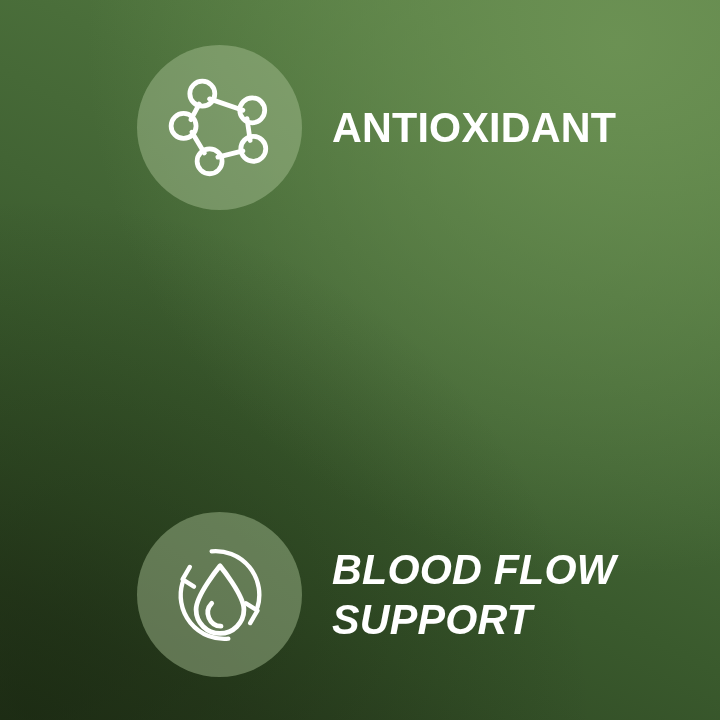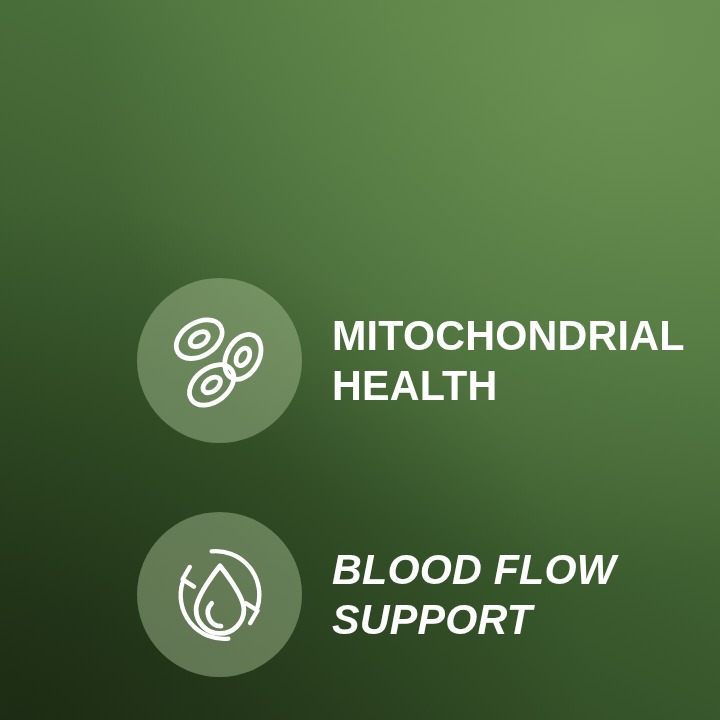--- a/index.html
+++ b/index.html
@@ -94,44 +94,40 @@
     white-space: pre-line;
     transform: scaleX(0.96);
     transform-origin: left center;
   }
 </style>
 </head>
 <body>
 
 <div id="canvas">
 
-
-  <div class="row row-2">
+  <div class="row row-1">
     <div class="badge">
       <svg viewBox="0 0 100 100">
 
-        <g transform="rotate(-32 30 29)">
-          <ellipse class="ic" cx="30" cy="29" rx="24" ry="16"></ellipse>
-          <ellipse class="ic" cx="30" cy="29" rx="9.5" ry="6"></ellipse>
-        </g>
+        <line class="ic" x1="40" y1="22" x2="72" y2="33"></line>
+        <line class="ic" x1="76" y1="41" x2="79" y2="62"></line>
+        <line class="ic" x1="72" y1="72" x2="48" y2="78"></line>
+        <line class="ic" x1="35" y1="74" x2="23" y2="54"></line>
+        <line class="ic" x1="22" y1="42" x2="30" y2="27"></line>
 
-        <g transform="rotate(-62 72 46)">
-          <ellipse class="ic" cx="72" cy="46" rx="23" ry="15.5"></ellipse>
-          <ellipse class="ic" cx="72" cy="46" rx="9" ry="5.8"></ellipse>
-        </g>
-
-        <g transform="rotate(-38 42 73)">
-          <ellipse class="ic" cx="42" cy="73" rx="24" ry="16"></ellipse>
-          <ellipse class="ic" cx="42" cy="73" rx="9.5" ry="6"></ellipse>
-        </g>
+        <circle class="ic" cx="33" cy="17" r="12"></circle>
+        <circle class="ic" cx="81" cy="33" r="12"></circle>
+        <circle class="ic" cx="82" cy="70" r="12"></circle>
+        <circle class="ic" cx="40" cy="82" r="12"></circle>
+        <circle class="ic" cx="15" cy="48" r="12"></circle>
       </svg>
     </div>
-    <div class="label">MITOCHONDRIAL
-HEALTH</div>
+    <div class="label">ANTIOXIDANT</div>
   </div>
+
 
   <div class="row row-3">
     <div class="badge">
       <svg viewBox="0 0 100 100">
 
         <path class="ic-thin" d="M 42 8 A 42 42 0 0 1 86 62"></path>
         <polyline class="ic-thin" points="75,58 86,65 79,77"></polyline>
 
         <path class="ic-thin" d="M 58 92 A 42 42 0 0 1 14 38"></path>
         <polyline class="ic-thin" points="25,42 14,35 21,23"></polyline>

